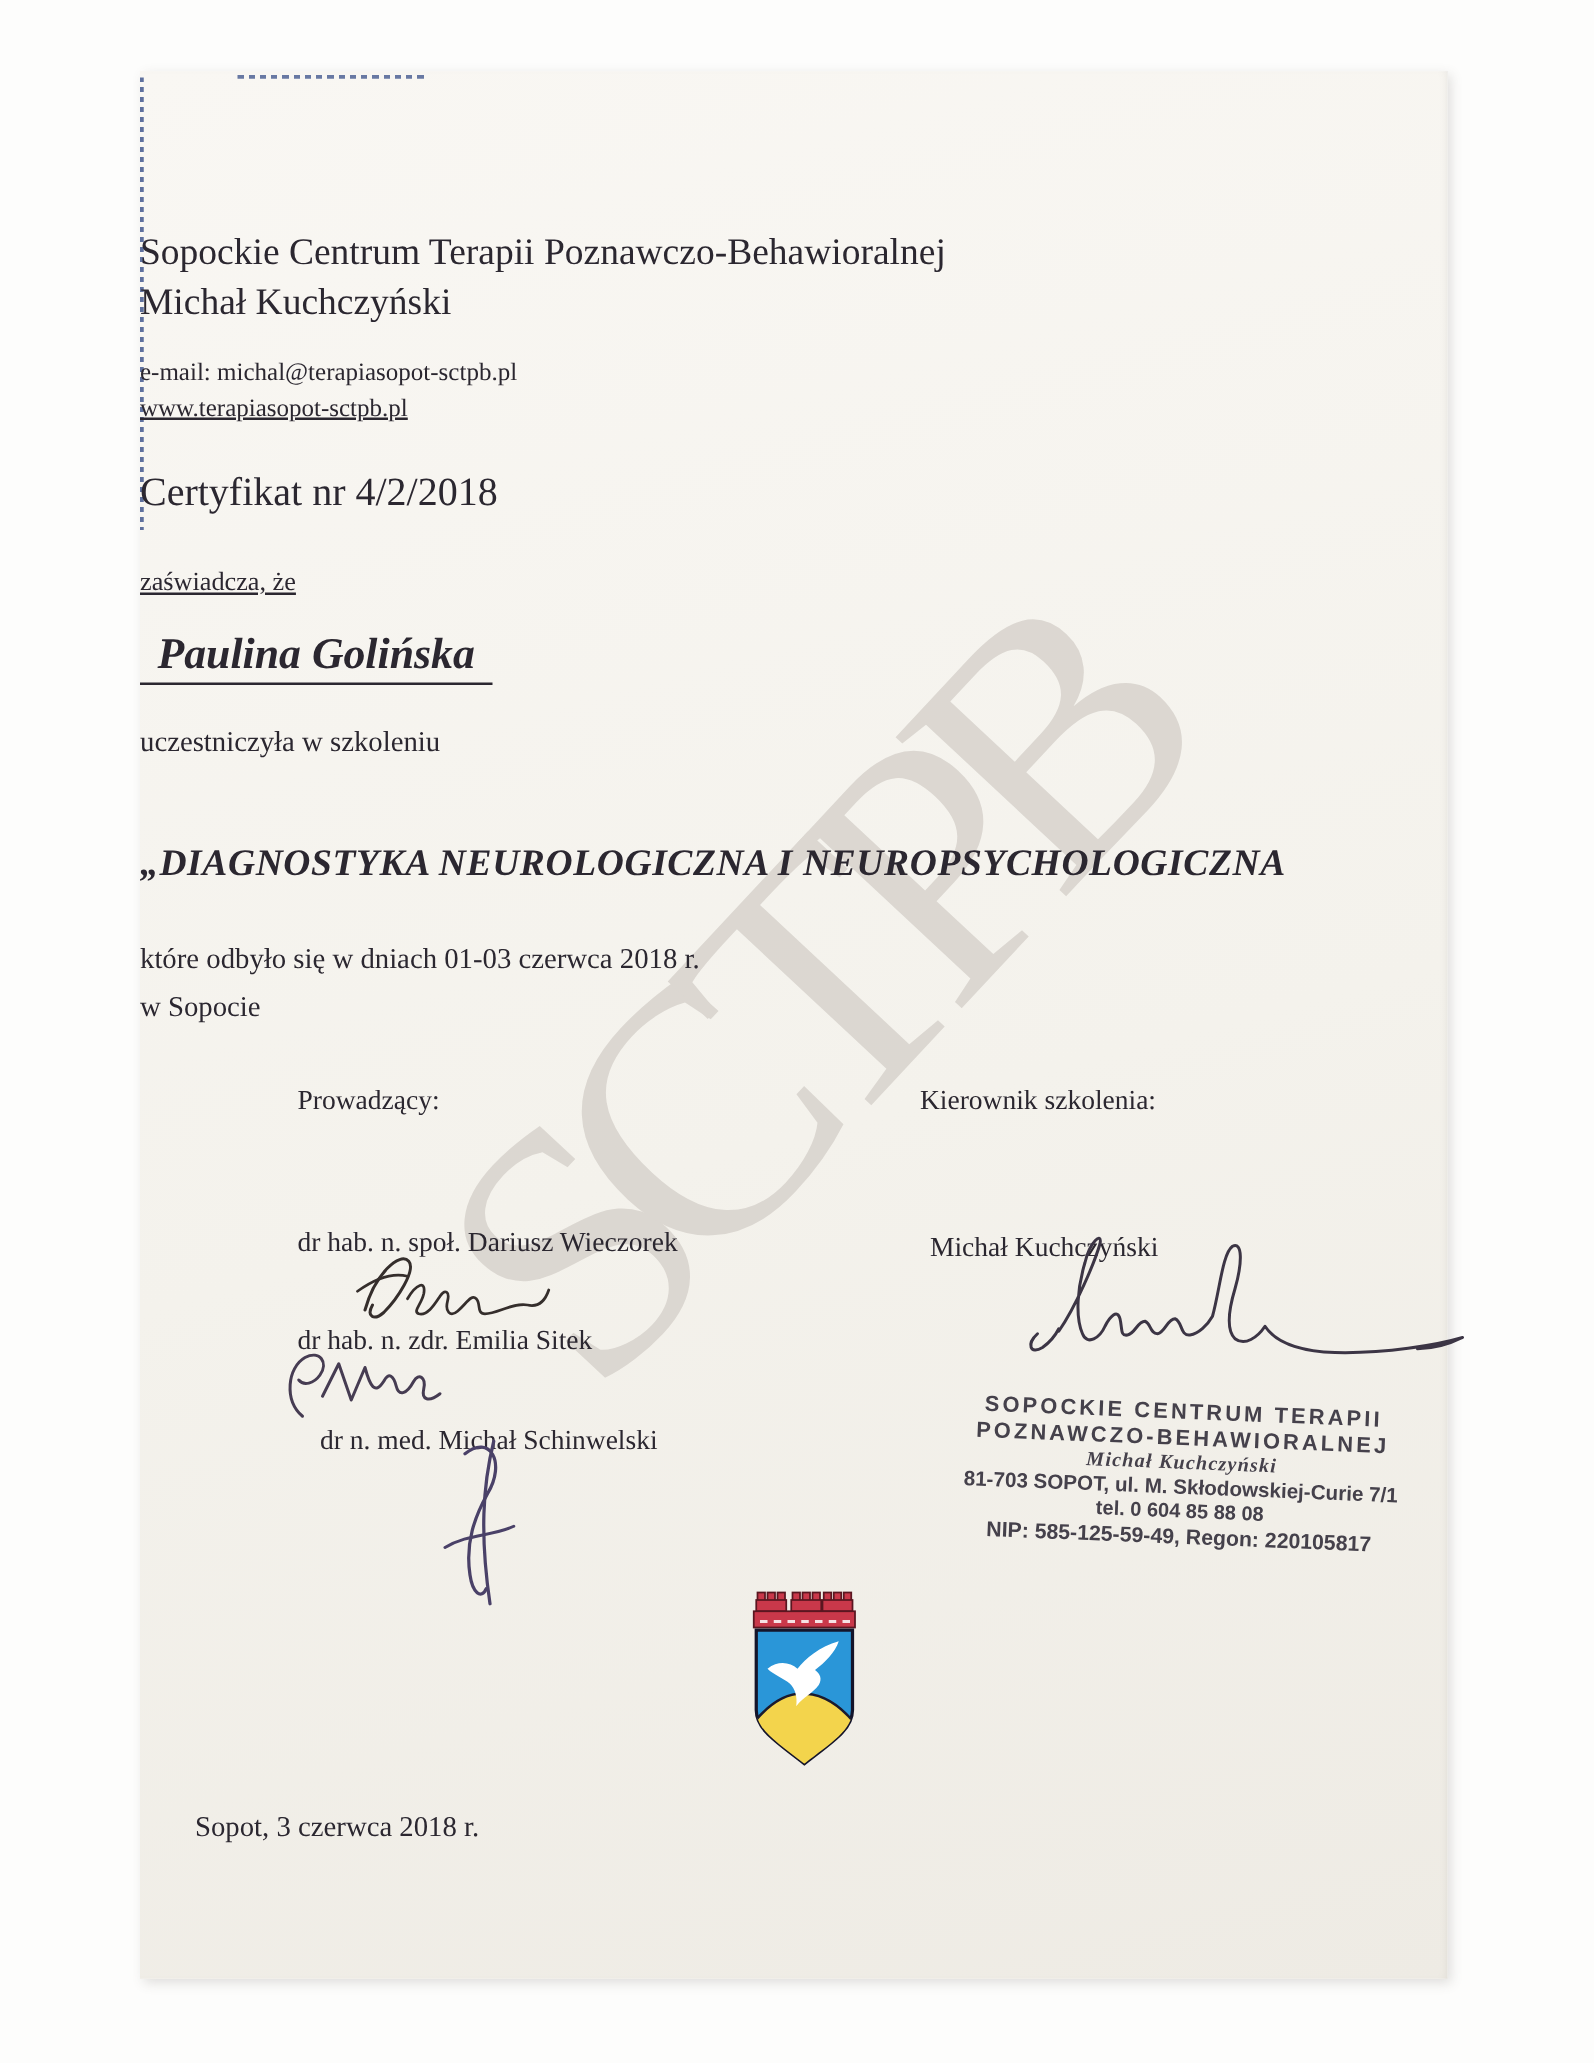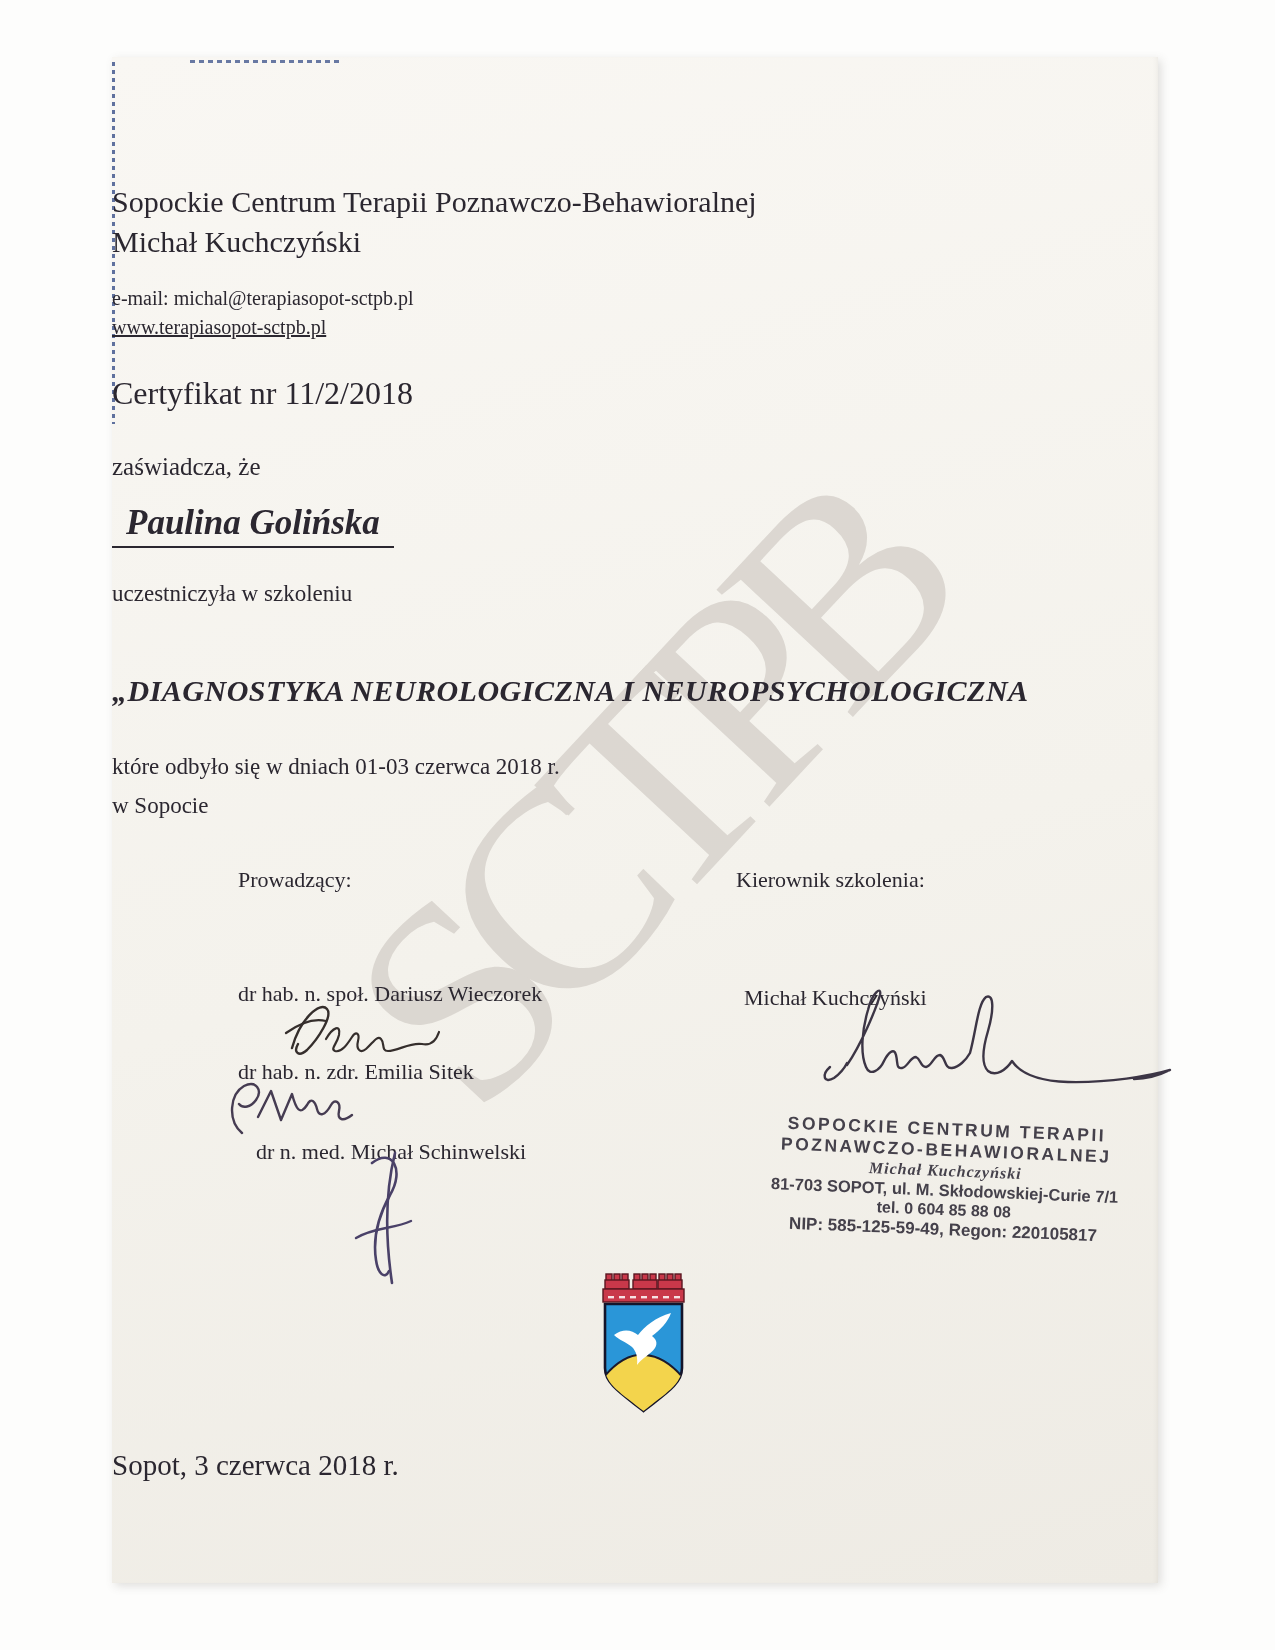--- a/index.html
+++ b/index.html
@@ -21,21 +21,21 @@
             background:repeating-linear-gradient(90deg,var(--scan-line-blue,#44598f) 0 5px,transparent 5px 9px);opacity:.8;}
   .dash-left{left:0;top:5px;width:3px;height:362px;
              background:repeating-linear-gradient(180deg,var(--scan-line-blue,#44598f) 0 4px,transparent 4px 8px);opacity:.85;}
   
   .org1{top:128px;font-size:30px;}
   .org2{top:168px;font-size:30px;}
   .email{top:230px;font-size:20px;}
   .website{top:259px;font-size:20px;}
   .website span{text-decoration:underline;}
   .certno{top:318px;font-size:32px;}
-  .attests{top:396px;font-size:25px;}
+  .attests{top:396px;font-size:21px;text-decoration:underline;}
   .recipient{top:446px;font-size:35px;font-weight:bold;font-style:italic;}
   .recipient span{border-bottom:2.5px solid var(--ink,#2b2730);padding:0 14px 4px 14px;}
   .participation{top:524px;font-size:23px;}
   .course{font-size:30px;font-weight:bold;font-style:italic;letter-spacing:.5px;}
   .course1{top:586px;margin-top:31px;}
   .course2{top:630px;}
   .daterange{top:697px;font-size:23px;}
   .venue{top:736px;font-size:23px;}
   .label{font-size:22px;}
   .person{font-size:22px;white-space:nowrap;}
@@ -43,39 +43,39 @@
   .sig path{fill:none;stroke-linecap:round;stroke-linejoin:round;}
   
   .stamp{left:642px;top:1062px;width:382px;z-index:3;transform:rotate(2.3deg);
          font-family:"Liberation Sans","DejaVu Sans",sans-serif;color:var(--stamp-ink,#45414b);
          text-align:center;font-weight:bold;}
   .stamp .s1,.stamp .s2{font-size:17.5px;letter-spacing:2.5px;line-height:21px;}
   .stamp .s3{font-family:"Liberation Serif",serif;font-style:italic;font-size:16px;line-height:19px;letter-spacing:1px;}
   .stamp .s4{font-size:16.5px;line-height:20px;}
   .stamp .s5{font-size:16px;line-height:19px;}
   .stamp .s6{font-size:17px;line-height:21px;}
-  .placedate{top:1392px;font-size:29px;}
+  .placedate{top:1392px;font-size:23px;padding-left:44px;}
 </style>
 </head>
 <body>
 
 <div id="scan">
   <div class="paper">
 
     <div class="watermark">SCTPB</div>
 
     <div class="abs dash-top z"></div>
     <div class="abs dash-left z"></div>
 
     <div class="abs ctr z org1">Sopockie Centrum Terapii Poznawczo-Behawioralnej</div>
     <div class="abs ctr z org2">Michał Kuchczyński</div>
     <div class="abs ctr z email">e-mail: michal@terapiasopot-sctpb.pl</div>
     <div class="abs ctr z website"><span>www.terapiasopot-sctpb.pl</span></div>
 
-    <div class="abs ctr z certno">Certyfikat nr 11/2/2018</div>
+    <div class="abs ctr z certno">Certyfikat nr 4/2/2018</div>
     <div class="abs ctr z attests">zaświadcza, że</div>
     <div class="abs ctr z recipient"><span>Paulina Golińska</span></div>
     <div class="abs ctr z participation">uczestniczyła w szkoleniu</div>
     <div class="abs ctr z course course1">„DIAGNOSTYKA NEUROLOGICZNA I NEUROPSYCHOLOGICZNA</div>
     <div class="abs ctr z daterange">które odbyło się w dniach 01-03 czerwca 2018 r.</div>
     <div class="abs ctr z venue">w Sopocie</div>
 
     <div class="abs z label" style="left:126px;top:810px;">Prowadzący:</div>
     <div class="abs z label" style="left:624px;top:810px;">Kierownik szkolenia:</div>
 

